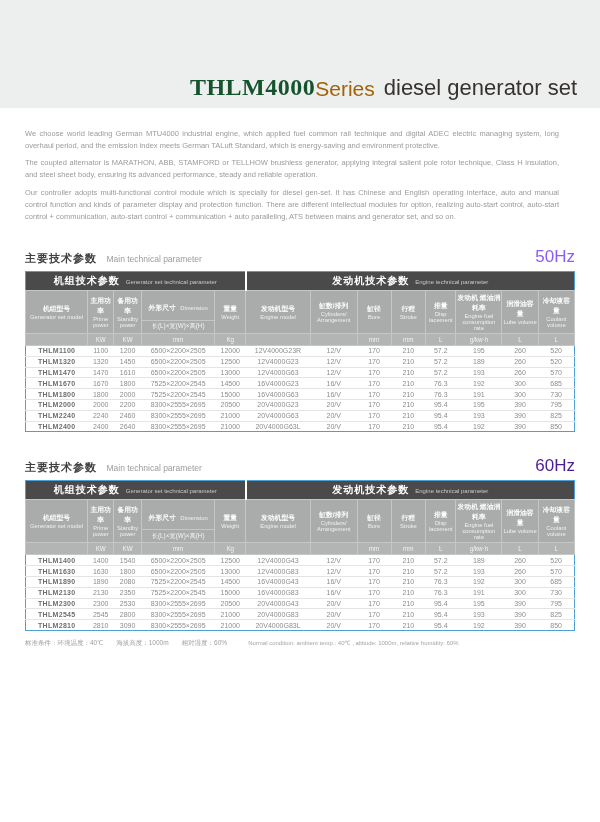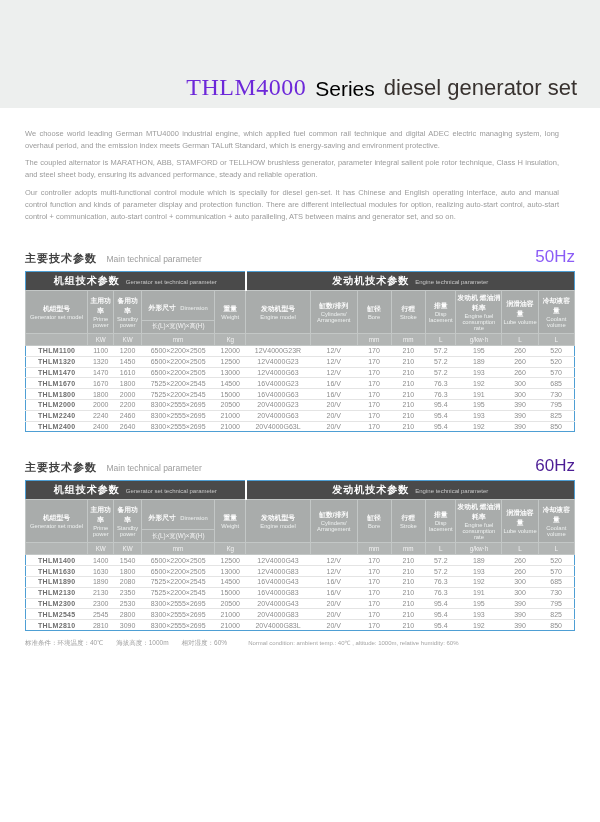--- a/index.html
+++ b/index.html
@@ -7,22 +7,22 @@
     width:600px;height:822px;background:#ffffff;overflow:hidden;
     font-family:"Liberation Sans",sans-serif;
     -webkit-font-smoothing:antialiased;
   }
   
   .banner{
     height:108px;background:#edefee;box-sizing:border-box;
     display:flex;align-items:flex-end;justify-content:flex-end;
     padding:0 23px 7px 0;
   }
-  .t-model{font-family:"Liberation Serif",serif;font-weight:normal;font-size:24px;color:#6d28d9;letter-spacing:.5px}
-  .t-series{font-size:21px;color:#000000;margin-left:9px}
+  .t-model{font-family:"Liberation Serif",serif;font-weight:bold;font-size:24px;color:#14532d;letter-spacing:.5px}
+  .t-series{font-size:21px;color:#a16207;margin-left:0}
   .t-rest{font-size:22px;color:#38322f;margin-left:9px}
   
   .intro{padding:20px 41px 0 25px}
   .intro p{margin:0 0 5px 0;font-size:7.5px;line-height:1.62;color:#9b9b9b;text-align:justify}
   
   .section{margin:25px 25px 0 25px}
   .sec-head{display:flex;align-items:flex-start;justify-content:space-between}
   .sec-zh{font-size:11px;font-weight:bold;color:#404040;letter-spacing:1px}
   .sec-en{font-size:8.5px;color:#9b9b9b;margin-left:5px}
   .freq{font-size:17px;line-height:1;font-weight:normal}
@@ -51,21 +51,21 @@
 <body>
 
 <div class="banner">
   <span class="t-model">THLM4000</span>
   <span class="t-series">Series</span>
   <span class="t-rest">diesel generator set</span>
 </div>
 
 <div class="intro">
   <p>We choose world leading German MTU4000 industrial engine, which applied fuel common rail technique and digital ADEC electric managing system, long overhaul period, and the emission index meets German TALuft Standard, which is energy-saving and environment protective.</p>
-  <p>The coupled alternator is MARATHON, ABB, STAMFORD or TELLHOW brushless generator, parameter integral salient pole rotor technique, Class H insulation, and steel sheet body, ensuring its advanced performance, steady and reliable operation.</p>
+  <p>The coupled alternator is MARATHON, ABB, STAMFORD or TELLHOW brushless generator, applying integral salient pole rotor technique, Class H insulation, and steel sheet body, ensuring its advanced performance, steady and reliable operation.</p>
   <p>Our controller adopts multi-functional control module which is specially for diesel gen-set. It has Chinese and English operating interface, auto and manual control function and kinds of parameter display and protection function. There are different intellectual modules for option, realizing auto-start control, auto-start control + communication, auto-start control + communication + auto paralleling, ATS between mains and generator set, and so on.</p>
 </div>
 
 <div class="section">
   <div class="sec-head">
     <div>
       <span class="sec-zh">主要技术参数</span>
       <span class="sec-en">Main technical parameter</span>
     </div>
     <span class="freq" style="color: #8b5cf6;">50Hz</span>

